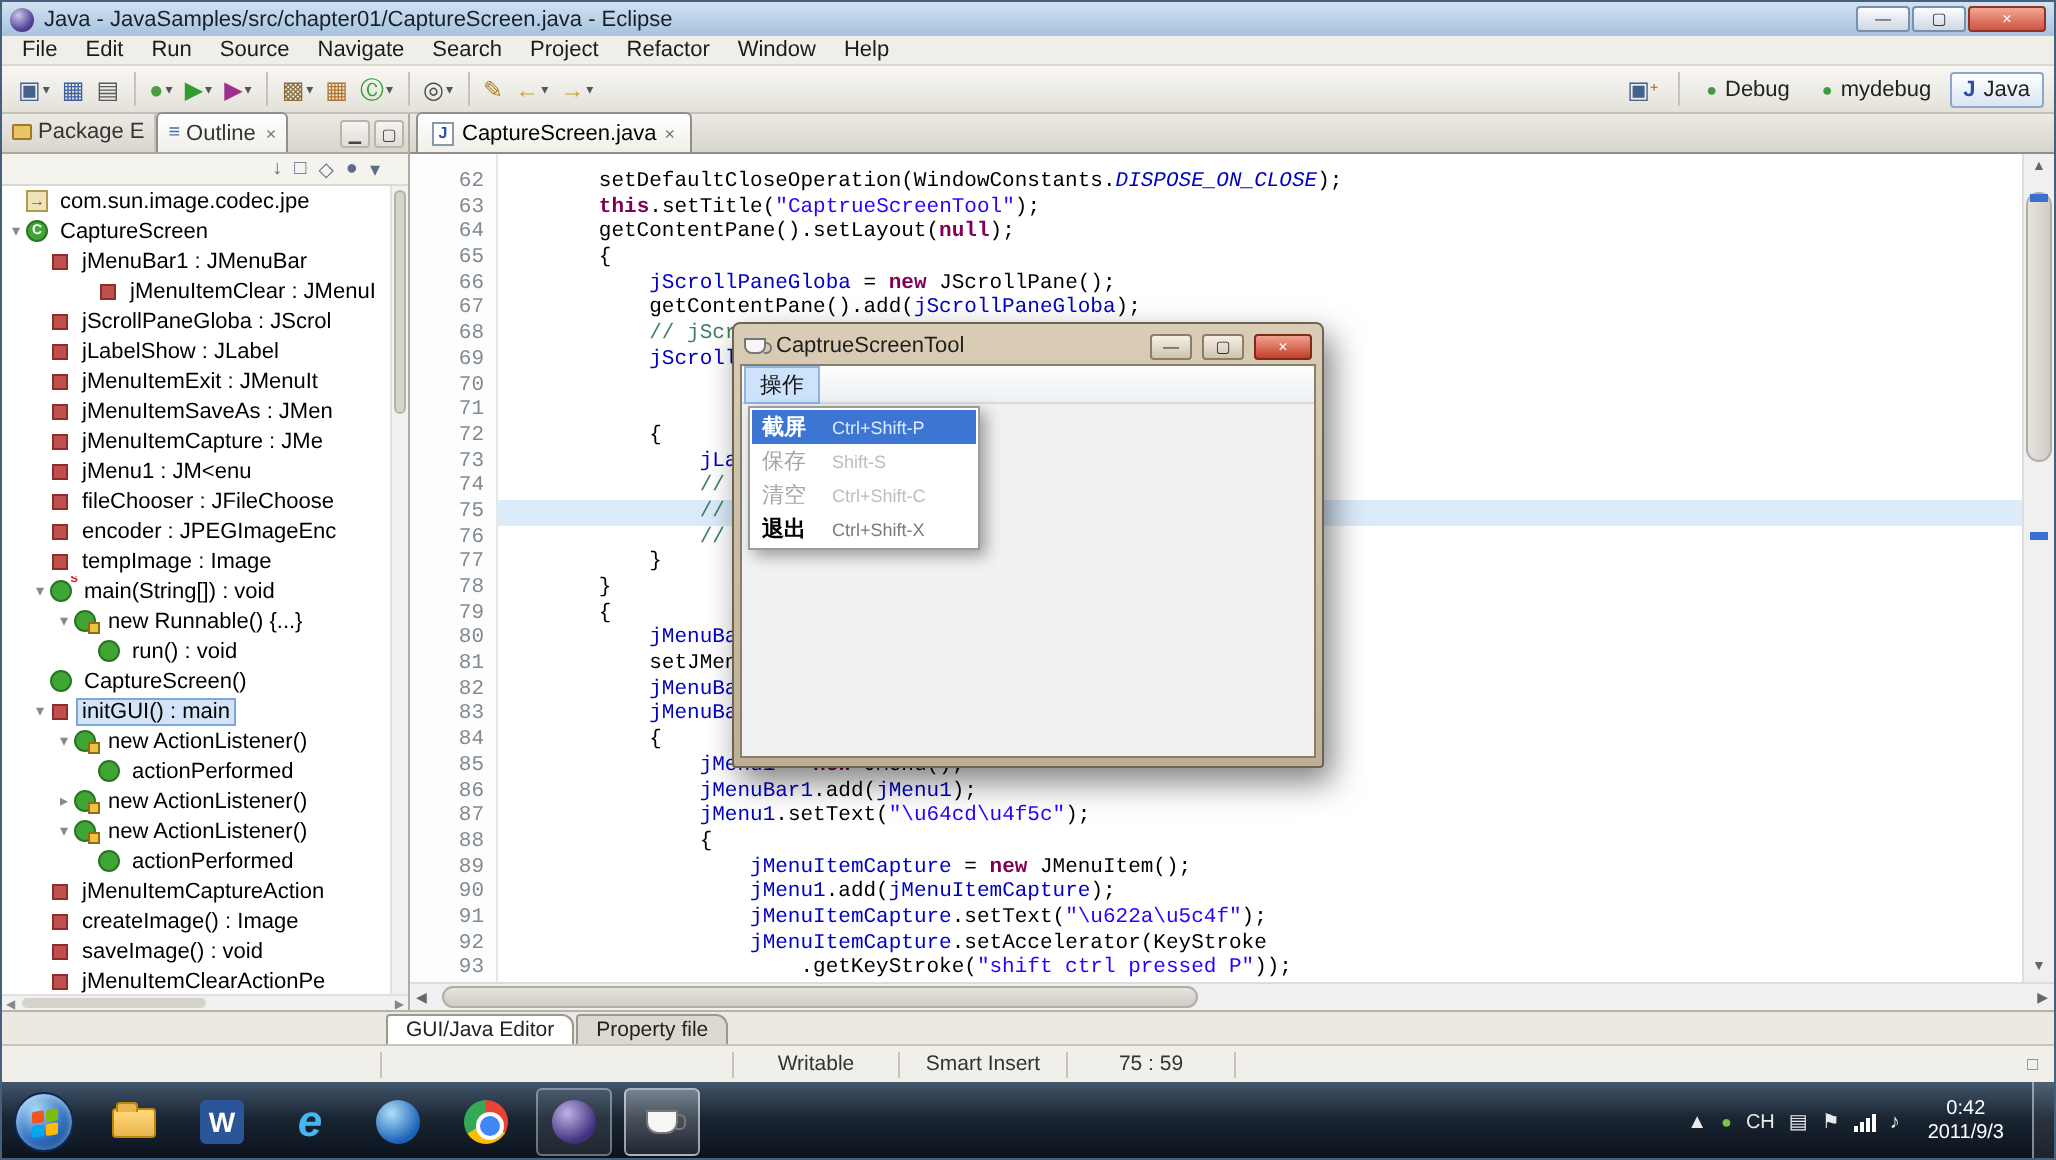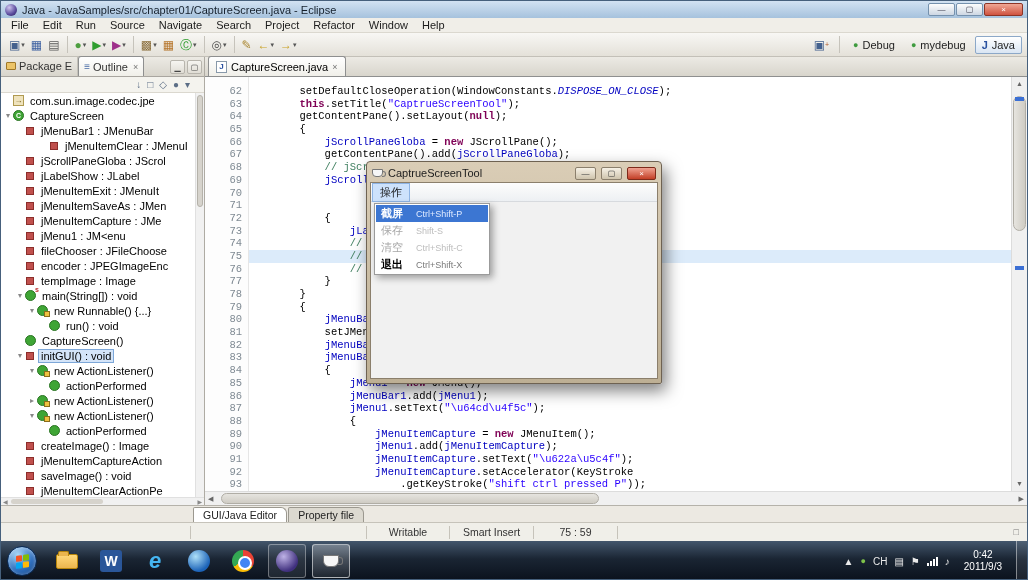--- a/index.html
+++ b/index.html
@@ -352,21 +352,21 @@
             <span class="lbl">run() : void</span>
           </div>
           <div class="trow" style="padding-left: 14px;">
             <span class="expander"></span>
             <span class="ticon circle"></span>
             <span class="lbl">CaptureScreen()</span>
           </div>
           <div class="trow selected" style="padding-left: 14px;">
             <span class="expander">▾</span>
             <span class="ticon square"></span>
-            <span class="lbl">initGUI() : void</span>
+            <span class="lbl">initGUI() : main</span>
           </div>
           <div class="trow" style="padding-left: 26px;">
             <span class="expander">▾</span>
             <span class="ticon circle anon"></span>
             <span class="lbl">new ActionListener()</span>
           </div>
           <div class="trow" style="padding-left: 38px;">
             <span class="expander"></span>
             <span class="ticon circle"></span>
             <span class="lbl">actionPerformed</span>
@@ -382,26 +382,26 @@
             <span class="lbl">new ActionListener()</span>
           </div>
           <div class="trow" style="padding-left: 38px;">
             <span class="expander"></span>
             <span class="ticon circle"></span>
             <span class="lbl">actionPerformed</span>
           </div>
           <div class="trow" style="padding-left: 14px;">
             <span class="expander"></span>
             <span class="ticon square"></span>
+            <span class="lbl">jMenuItemCaptureAction</span>
+          </div>
+          <div class="trow" style="padding-left: 14px;">
+            <span class="expander"></span>
+            <span class="ticon square"></span>
             <span class="lbl">createImage() : Image</span>
-          </div>
-          <div class="trow" style="padding-left: 14px;">
-            <span class="expander"></span>
-            <span class="ticon square"></span>
-            <span class="lbl">jMenuItemCaptureAction</span>
           </div>
           <div class="trow" style="padding-left: 14px;">
             <span class="expander"></span>
             <span class="ticon square"></span>
             <span class="lbl">saveImage() : void</span>
           </div>
           <div class="trow" style="padding-left: 14px;">
             <span class="expander"></span>
             <span class="ticon square"></span>
             <span class="lbl">jMenuItemClearActionPe</span>

